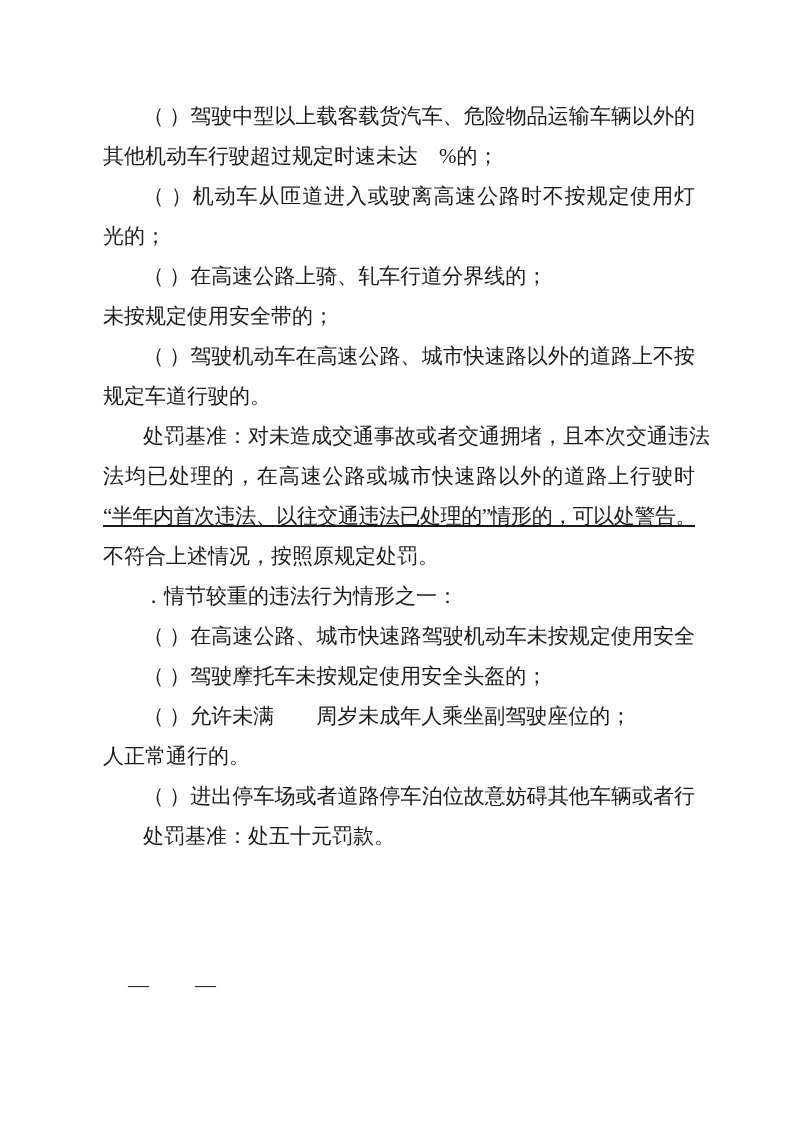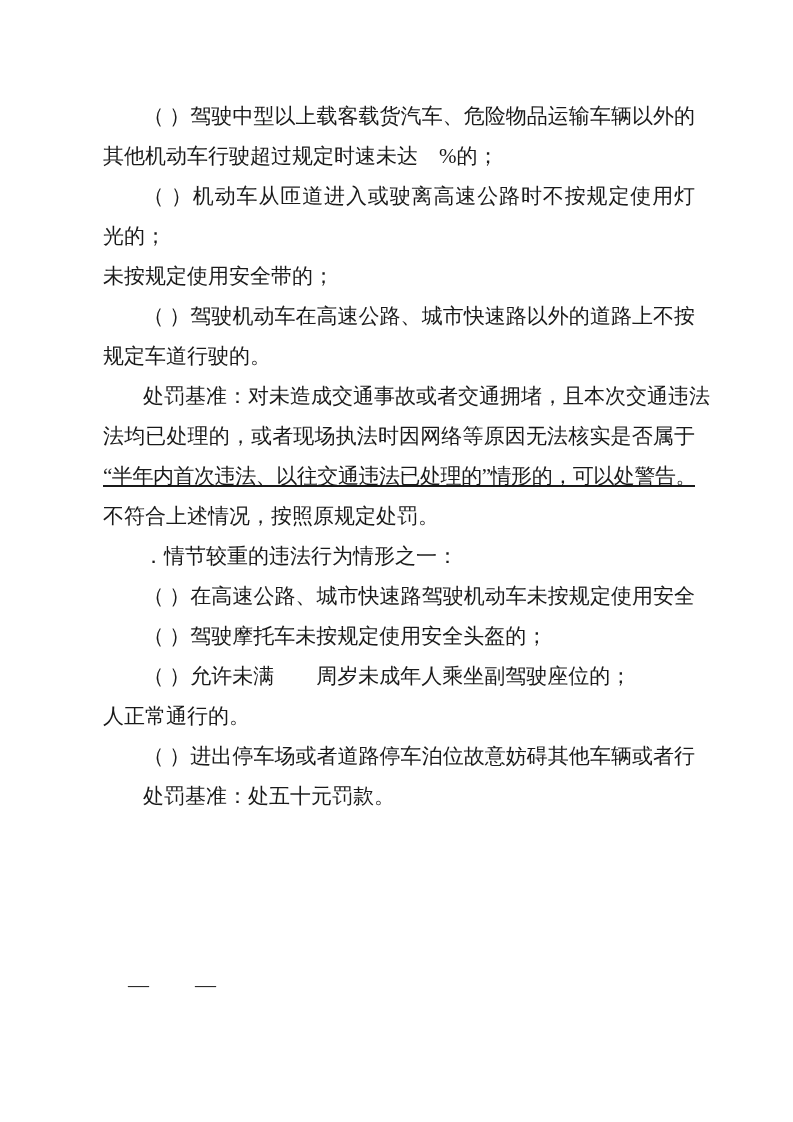--- a/index.html
+++ b/index.html
@@ -56,33 +56,36 @@
     <div class="para">
       <div class="line indent fill">（ ）驾驶中型以上载客载货汽车、危险物品运输车辆以外的</div>
       <div class="line">其他机动车行驶超过规定时速未达　%的；</div>
     </div>
 
     <div class="para">
       <div class="line indent fill">（ ）机动车从匝道进入或驶离高速公路时不按规定使用灯</div>
       <div class="line">光的；</div>
     </div>
 
+    <div class="para">
+      <div class="line indent">（ ）在高速公路上骑、轧车行道分界线的；</div>
+    </div>
 
     <div class="para">
       <div class="line">未按规定使用安全带的；</div>
     </div>
 
     <div class="para">
       <div class="line indent fill">（ ）驾驶机动车在高速公路、城市快速路以外的道路上不按</div>
       <div class="line">规定车道行驶的。</div>
     </div>
 
     <div class="para">
       <div class="line indent fill">处罚基准：对未造成交通事故或者交通拥堵，且本次交通违法</div>
-      <div class="line fill">法均已处理的，或者现场执法时因网络等原因无法核实是否属于</div>
+      <div class="line fill">法均已处理的，在高速公路或城市快速路以外的道路上行驶时</div>
       <div class="line fill dense">“半年内首次违法、以往交通违法已处理的”情形的，可以处警告。</div>
       <div class="line">不符合上述情况，按照原规定处罚。</div>
     </div>
 
     <div class="para">
       <div class="line indent">．情节较重的违法行为情形之一：</div>
     </div>
 
     <div class="para">
       <div class="line indent fill">（ ）在高速公路、城市快速路驾驶机动车未按规定使用安全</div>

